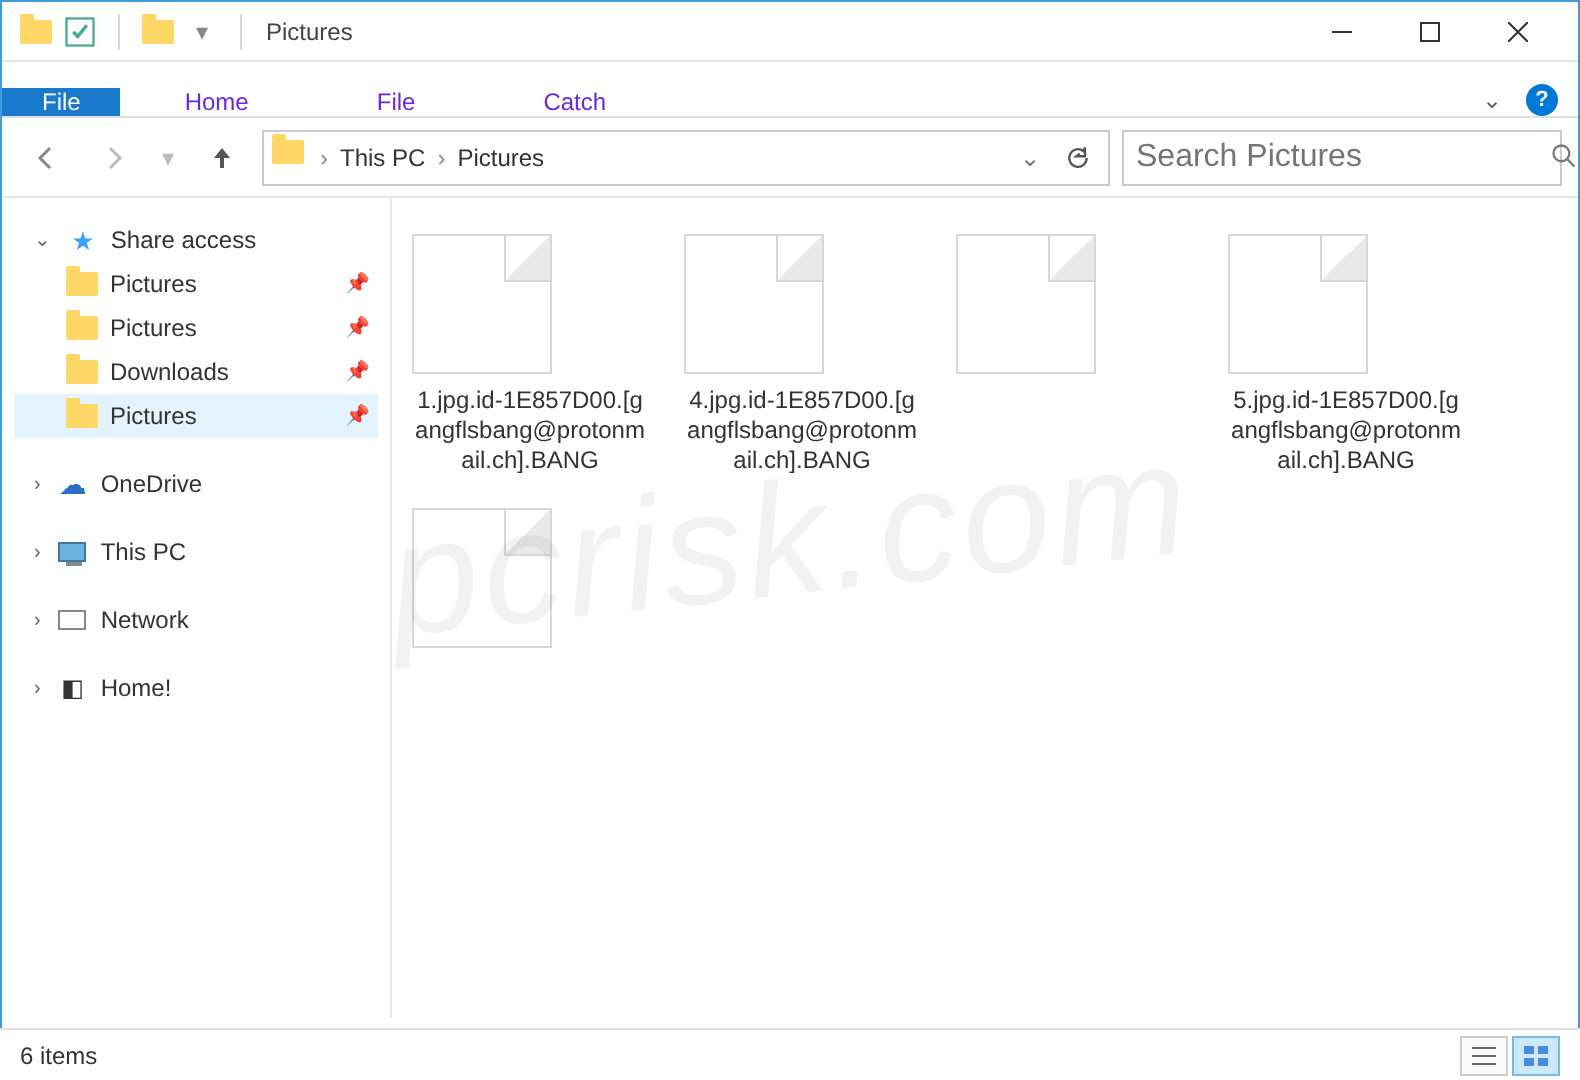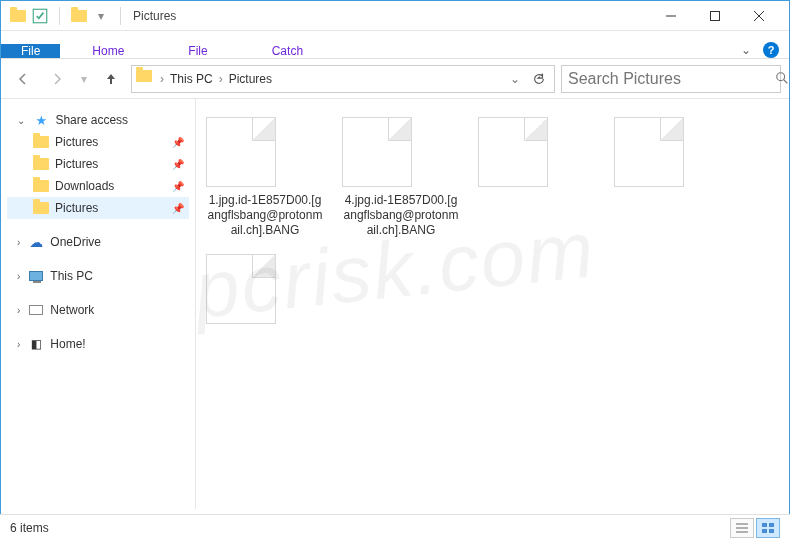--- a/index.html
+++ b/index.html
@@ -236,20 +236,21 @@
         </div>
         <div class="file">
           <div class="thumb"></div>
           <div class="fname">4.jpg.id-1E857D00.[gangflsbang@protonmail.ch].BANG</div>
         </div>
         <div class="file">
           <div class="thumb"></div>
         </div>
         <div class="file">
           <div class="thumb"></div>
+          <div class="fname">5.jpg.id-1E857D00.[gangflsbang@protonmail.ch].BANG</div>
         </div>
         <div class="file">
           <div class="thumb"></div>
         </div>
       </div>
   </div>
 </div>
 
 <div class="statusbar">
   <span>6 items</span>

